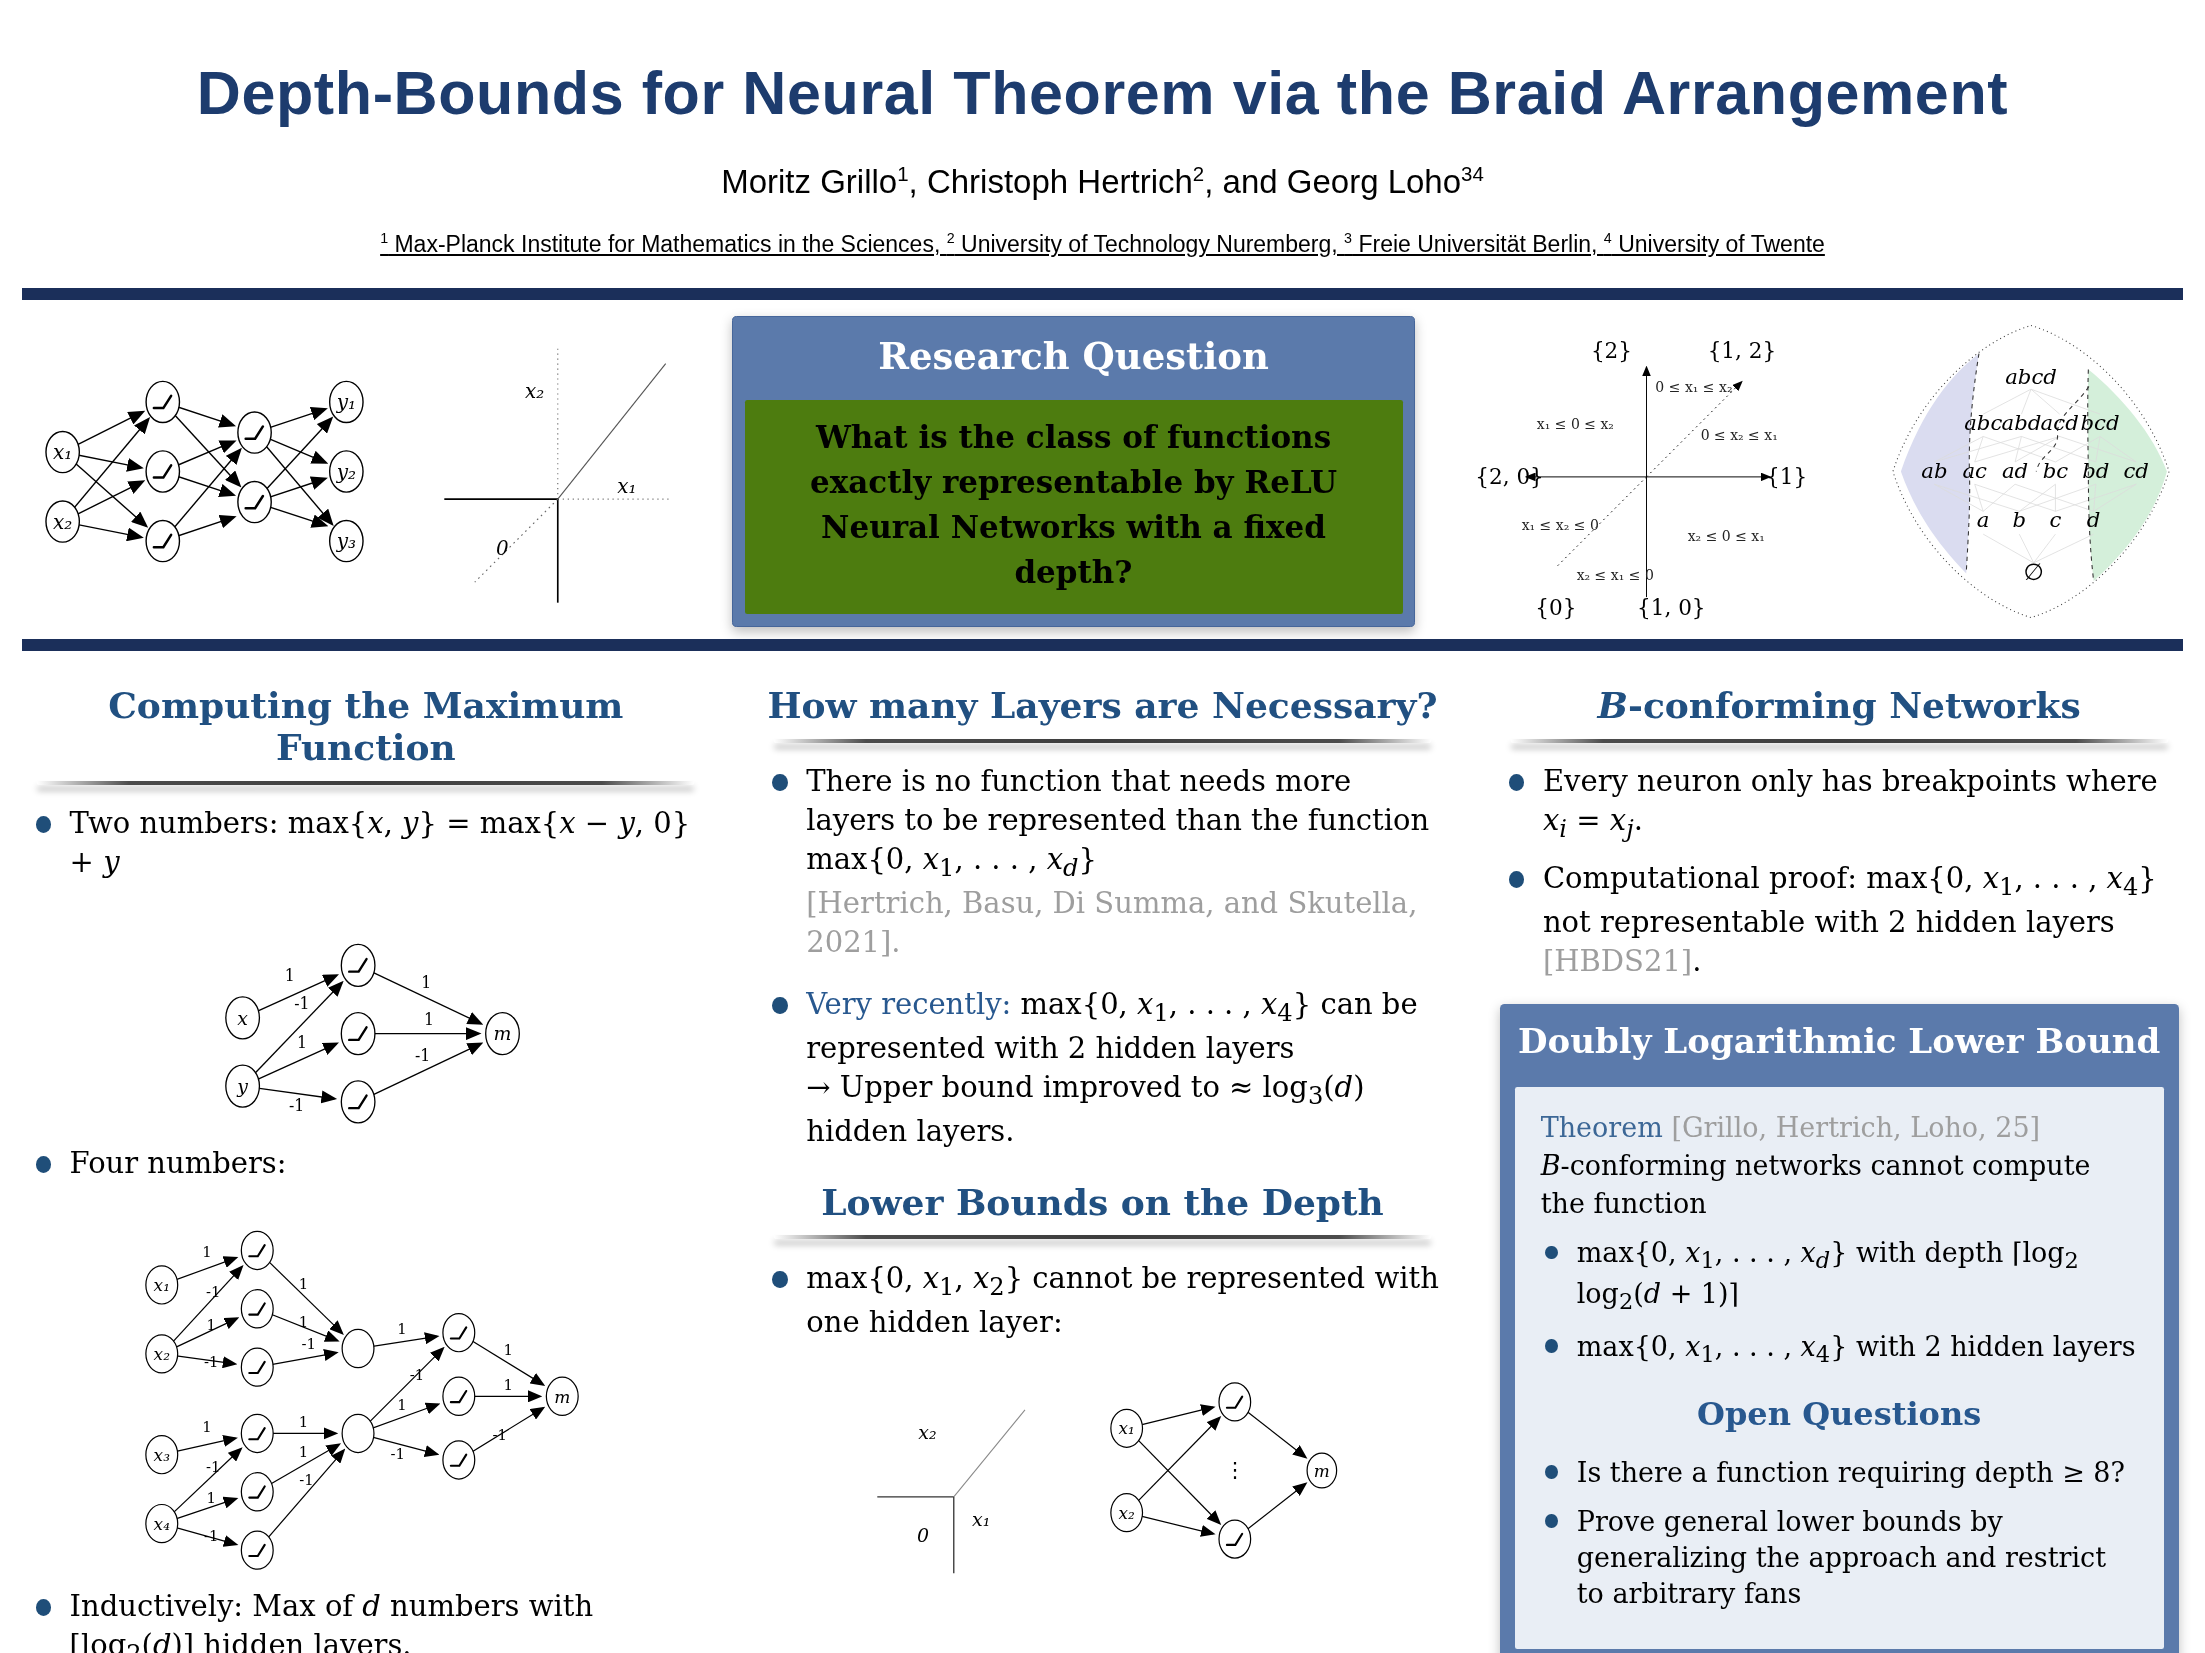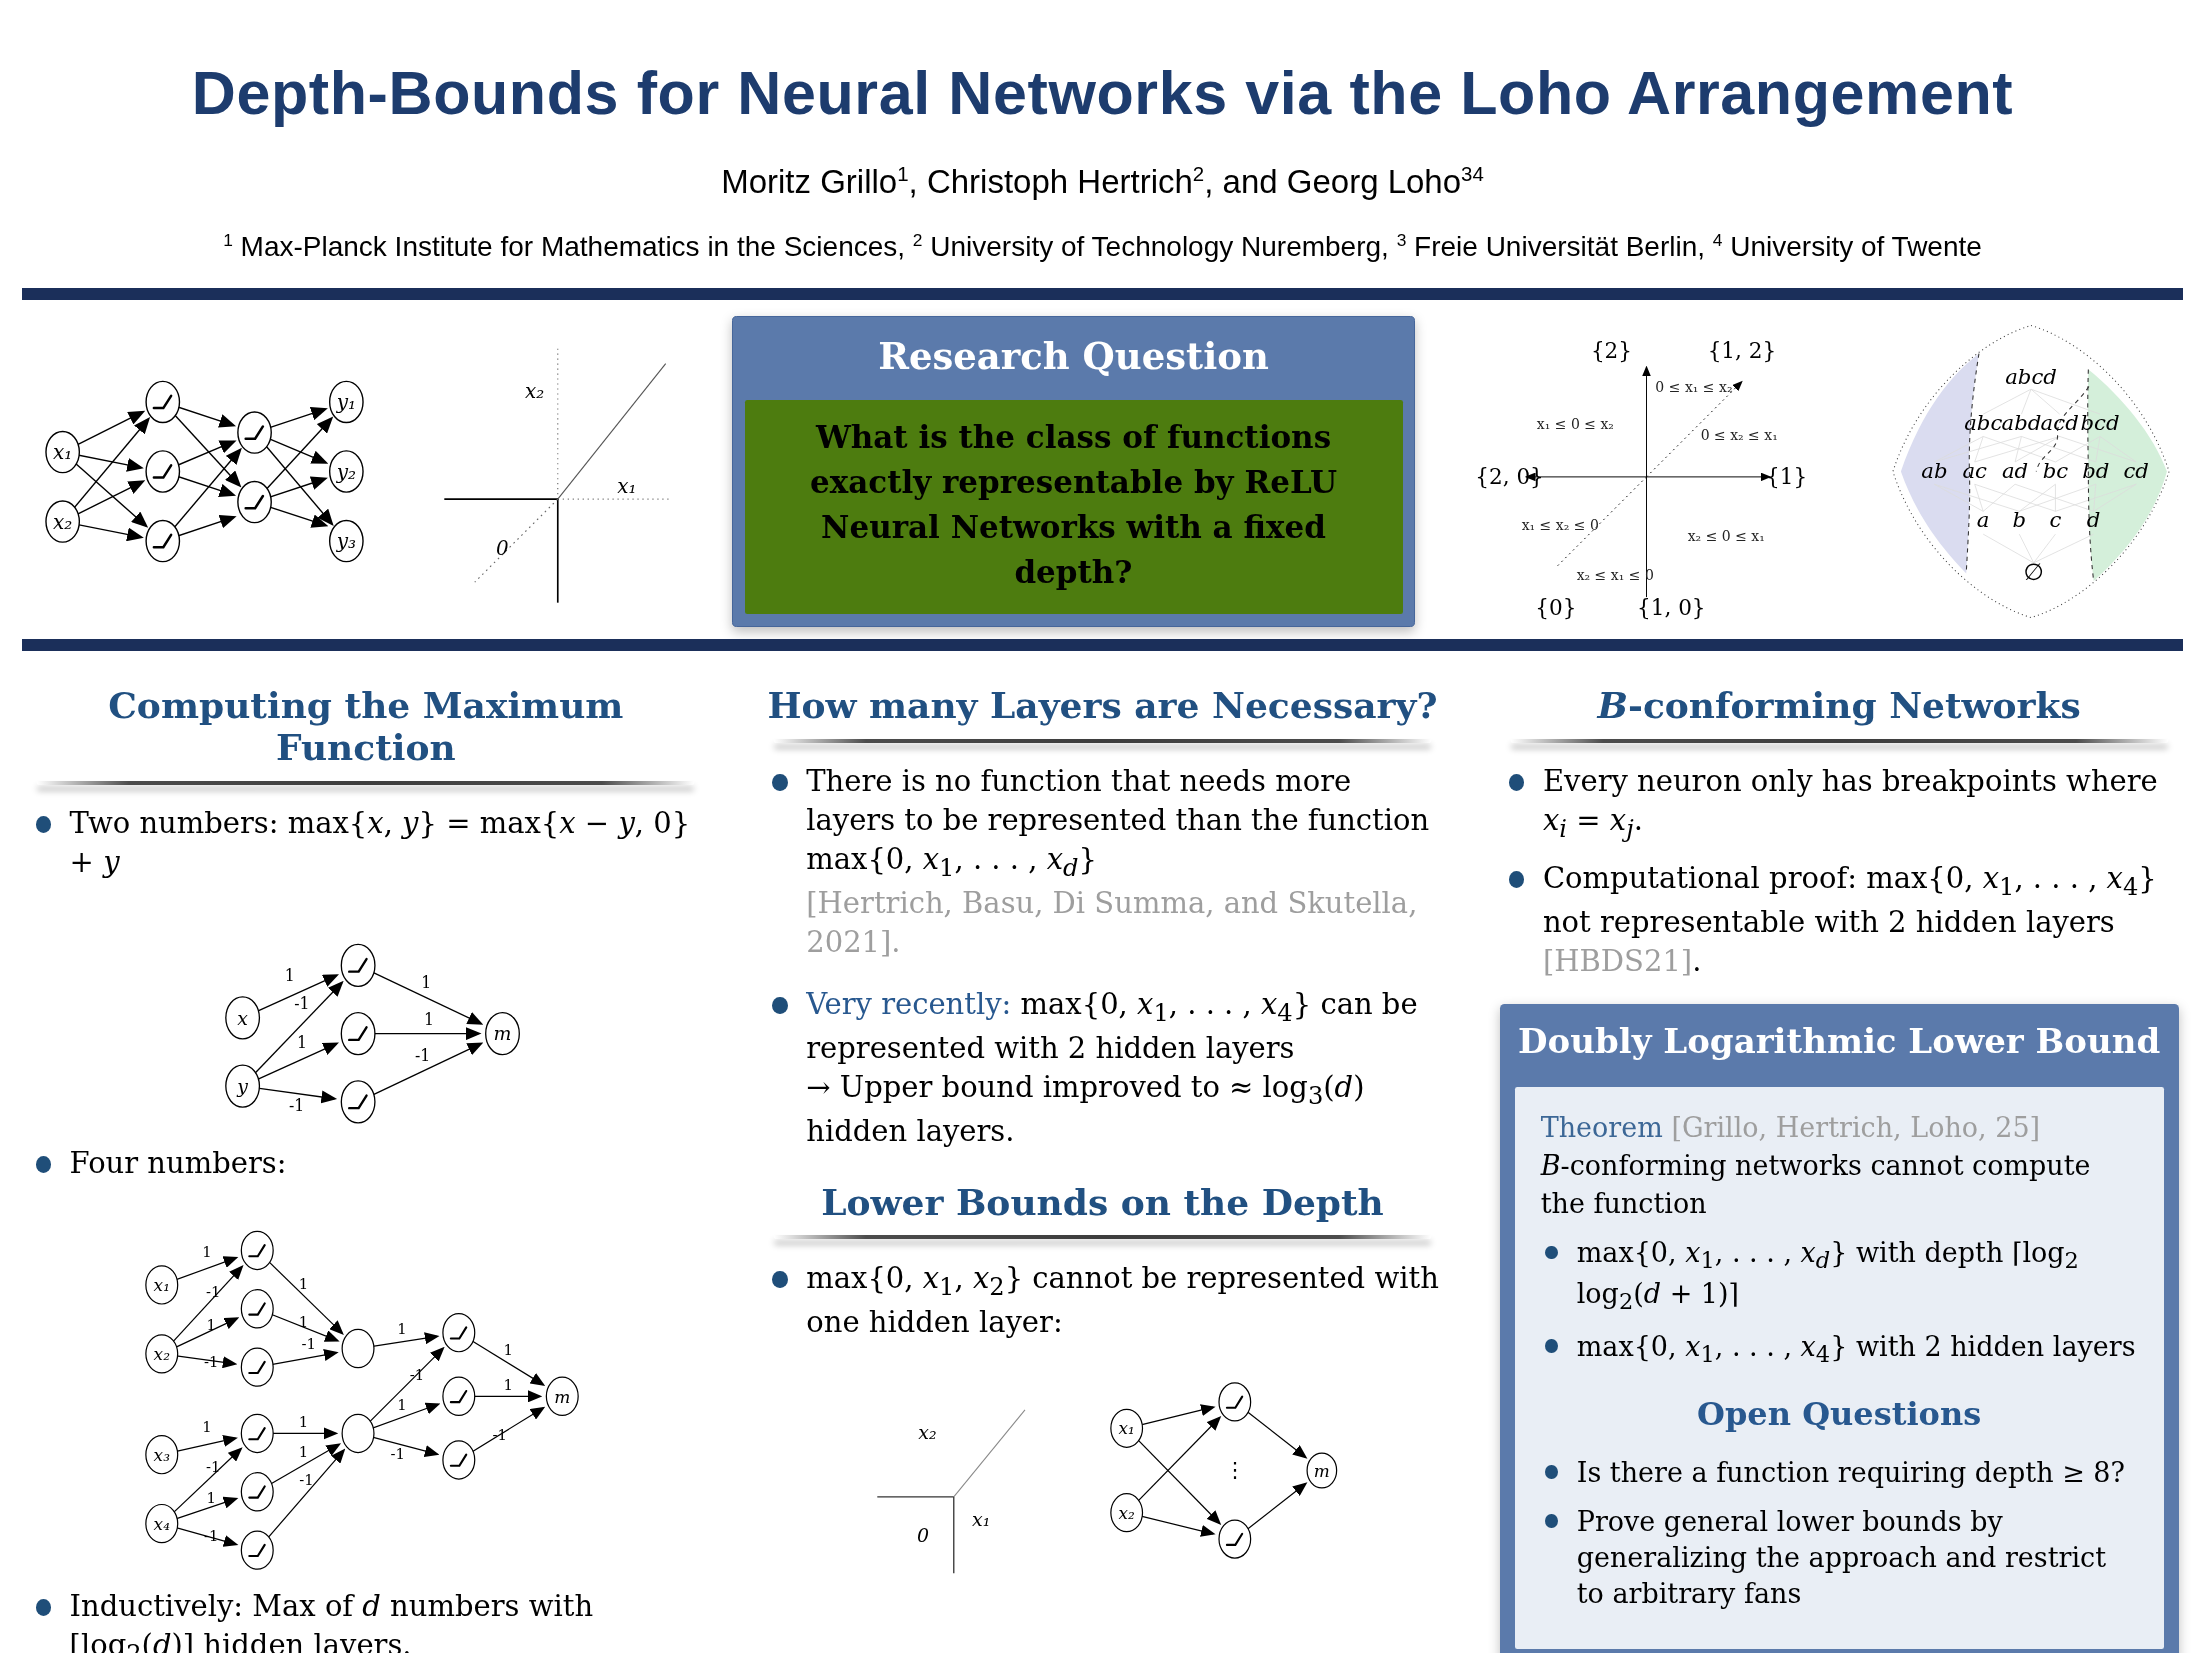--- a/index.html
+++ b/index.html
@@ -4,21 +4,21 @@
 <style>
   html,body{margin:0;padding:0;background:#ffffff;}
   body{width:2205px;height:1654px;position:relative;font-family:"DejaVu Serif","DejaVu Sans","Liberation Serif",serif;color:#000;}
   .poster{position:absolute;inset:0;overflow:hidden;}
 
   
   header{text-align:center;padding-top:32px;}
   h1.title{margin:26px 0 0;font-family:"Liberation Sans",sans-serif;font-weight:700;font-size:61px;color:#1d3c6e;letter-spacing:0.6px;}
   .authors{margin-top:34px;font-family:"Liberation Sans",sans-serif;font-size:33px;}
   .authors sup,.affils sup{font-size:62%;}
-  .affils{margin-top:29px;font-family:"Liberation Sans",sans-serif;font-size:28px;}
+  .affils{margin-top:29px;font-family:"Liberation Sans",sans-serif;font-size:23px;text-decoration:underline;}
 
   .navy-rule{position:absolute;left:22px;right:22px;height:11.5px;background:#1b2f5a;}
   .rule-top{top:288px;}
   .rule-mid{top:639px;}
 
   
   .topband{position:absolute;top:309px;left:32px;right:20px;height:325px;display:flex;align-items:center;justify-content:space-between;}
   .rq-box{width:681px;background:#5b7aab;border:1.1px solid #46669a;border-radius:4.6px;box-shadow:0 4.6px 11.5px rgba(0,0,0,.25);}
   .rq-title{font-weight:700;color:#ffffff;font-size:37px;text-align:center;padding:17px 0 12.6px;}
   .rq-panel{margin:9.2px 11.5px 11.5px;background:#4d7c0f;border-radius:2.3px;padding:15px 26px 19.5px;font-size:31px;font-weight:700;text-align:center;line-height:1.45;}
@@ -56,21 +56,21 @@
   .reglbl{font-size:26px;fill:#222;}
   .latlbl{font-style:italic;font-size:40px;}
   .dots{font-family:"DejaVu Sans",sans-serif;font-size:40px;}
 </style>
 </head>
 <body>
 
 <div class="poster">
 
   <header>
-    <h1 class="title">Depth-Bounds for Neural Networks via the Loho Arrangement</h1>
+    <h1 class="title">Depth-Bounds for Neural Theorem via the Braid Arrangement</h1>
     <div class="authors">Moritz Grillo<sup>1</sup>, Christoph Hertrich<sup>2</sup>, and Georg Loho<sup>34</sup></div>
     <div class="affils"><sup>1</sup> Max-Planck Institute for Mathematics in the Sciences, <sup>2</sup> University of Technology Nuremberg, <sup>3</sup> Freie Universität Berlin, <sup>4</sup> University of Twente</div>
   </header>
 
   <div class="navy-rule rule-top"></div>
 
   <section class="topband">
 
     <svg width="345" height="267" viewBox="0 0 620 480">
       <defs>

